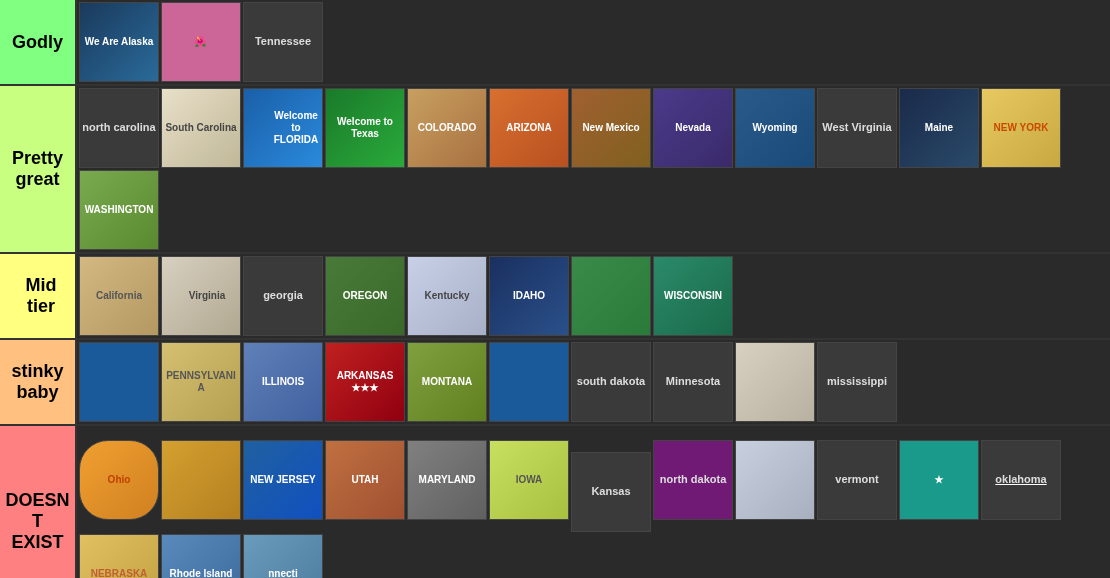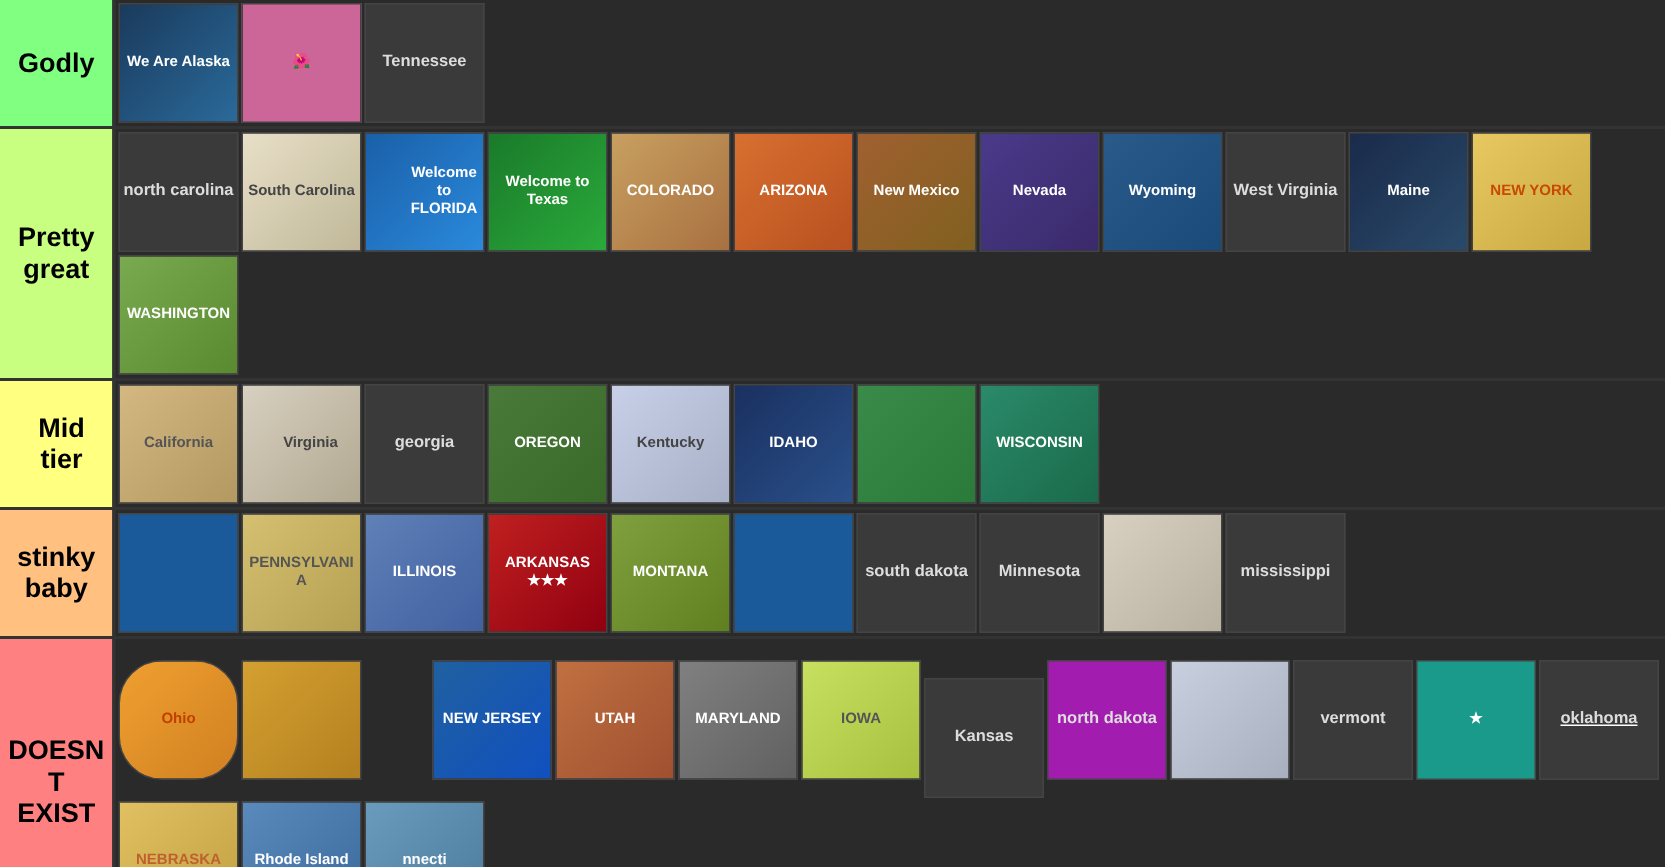--- a/index.html
+++ b/index.html
@@ -199,36 +199,36 @@
         </div>
       </div>
     </div>
     <div class="tier-row tier-doesnt-exist">
       <div class="tier-label" style="background: rgb(255, 128, 128);">DOESNT EXIST</div>
       <div class="tier-items">
         <div class="item" style="background: linear-gradient(135deg, rgb(240, 160, 48), rgb(208, 128, 32)); color: rgb(192, 64, 0); border-radius: 29px;">
           <span class="item-text" style="color: rgb(192, 64, 0); font-size: 10px;">Ohio</span>
         </div>
         <div class="item" style="background: linear-gradient(135deg, rgb(212, 160, 48), rgb(180, 128, 32)); color: rgb(192, 64, 0);"></div>
-        <div class="item" style="background: linear-gradient(135deg, rgb(32, 96, 160), rgb(16, 80, 192)); color: rgb(255, 255, 255); margin-left: 45px;">
+        <div class="item" style="background: linear-gradient(135deg, rgb(32, 96, 160), rgb(16, 80, 192)); color: rgb(255, 255, 255);">
           <span class="item-text" style="color: rgb(255, 255, 255); font-size: 10px;">NEW JERSEY</span>
         </div>
         <div class="item" style="background: linear-gradient(135deg, rgb(192, 112, 64), rgb(160, 80, 48)); color: rgb(255, 255, 255);">
           <span class="item-text" style="color: rgb(255, 255, 255); font-size: 10px;">UTAH</span>
         </div>
         <div class="item" style="background: linear-gradient(135deg, rgb(128, 128, 128), rgb(96, 96, 96)); color: rgb(255, 255, 255);">
           <span class="item-text" style="color: rgb(255, 255, 255); font-size: 10px;">MARYLAND</span>
         </div>
         <div class="item" style="background: linear-gradient(135deg, rgb(200, 224, 96), rgb(168, 192, 64)); color: rgb(85, 85, 85);">
           <span class="item-text" style="color: rgb(85, 85, 85); font-size: 10px;">IOWA</span>
         </div>
         <div class="item" style="background: rgb(58, 58, 58); margin-top: 24px;">
           <span class="item-text">Kansas</span>
         </div>
-        <div class="item" style="background: #a21caf;">
+        <div class="item" style="background: #701a75;">
           <span class="item-text">north dakota</span>
         </div>
         <div class="item" style="background: linear-gradient(135deg, rgb(200, 208, 224), rgb(168, 176, 192)); color: rgb(85, 85, 85);"></div>
         <div class="item" style="background: rgb(58, 58, 58);">
           <span class="item-text">vermont</span>
         </div>
         <div class="item" style="background: rgb(26, 154, 138); color: rgb(255, 255, 255);">
           <span class="item-text" style="color: rgb(255, 255, 255); font-size: 10px;">★</span>
         </div>
         <div class="item" style="background: rgb(58, 58, 58); text-decoration: underline;">

